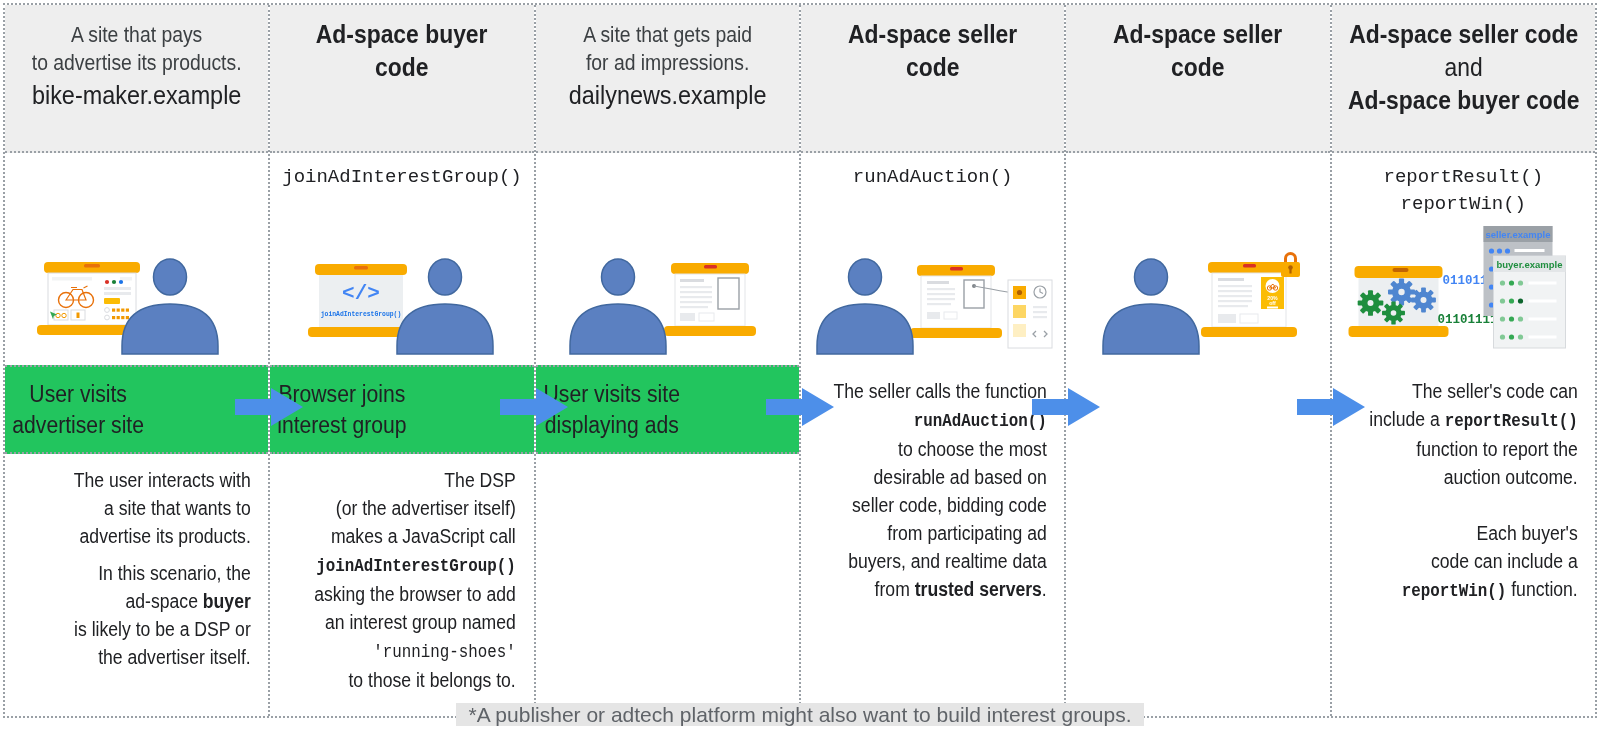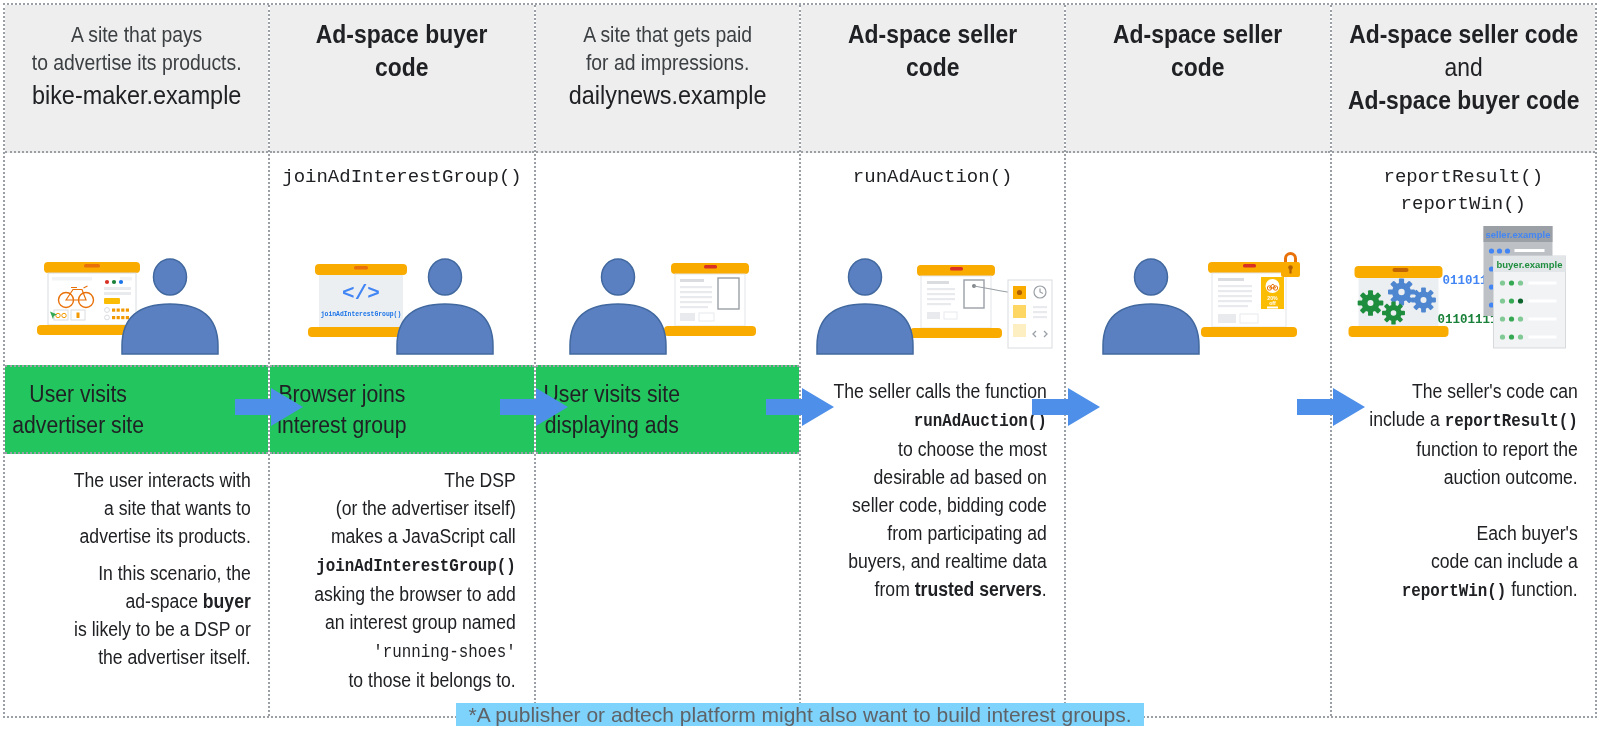--- a/index.html
+++ b/index.html
@@ -20,21 +20,21 @@
 .desc{height:262px;box-sizing:border-box;padding:12px 2px 0;text-align:right;font-size:20px;line-height:28px}
 .desc-in{transform:scaleX(.88);transform-origin:50% 50%}
 .desc p{margin:0 0 9px}
 .col-6 .desc p{margin:0 0 28px}
 .desc .ln{display:block;white-space:nowrap}
 .desc code{font-family:"Liberation Mono",monospace;font-size:18px}
 .desc code.cb{font-weight:bold}
 .arrows{position:absolute;left:3px;right:3px;top:387px;height:40px;z-index:2;pointer-events:none}
 .arrow{position:absolute;top:0;width:68px;height:40px}
 .footnote{position:absolute;left:0;right:0;top:703px;text-align:center;font-size:21px;color:#5f6368;z-index:3}
-.footnote span{background:#7dd3fc;padding:0 12px}
+.footnote span{background:#e5e5e5;padding:0 12px}
 .defs{position:absolute;width:0;height:0}
 </style>
 </head>
 <body>
 
 <svg class="defs" aria-hidden="true">
   <defs>
     <g id="def-person">
       <ellipse cx="0" cy="-77" rx="16.5" ry="18"></ellipse>
       <path d="M -48 0 L -48 -8 Q -48 -50 0 -50 Q 48 -50 48 -8 L 48 0 Z"></path>

